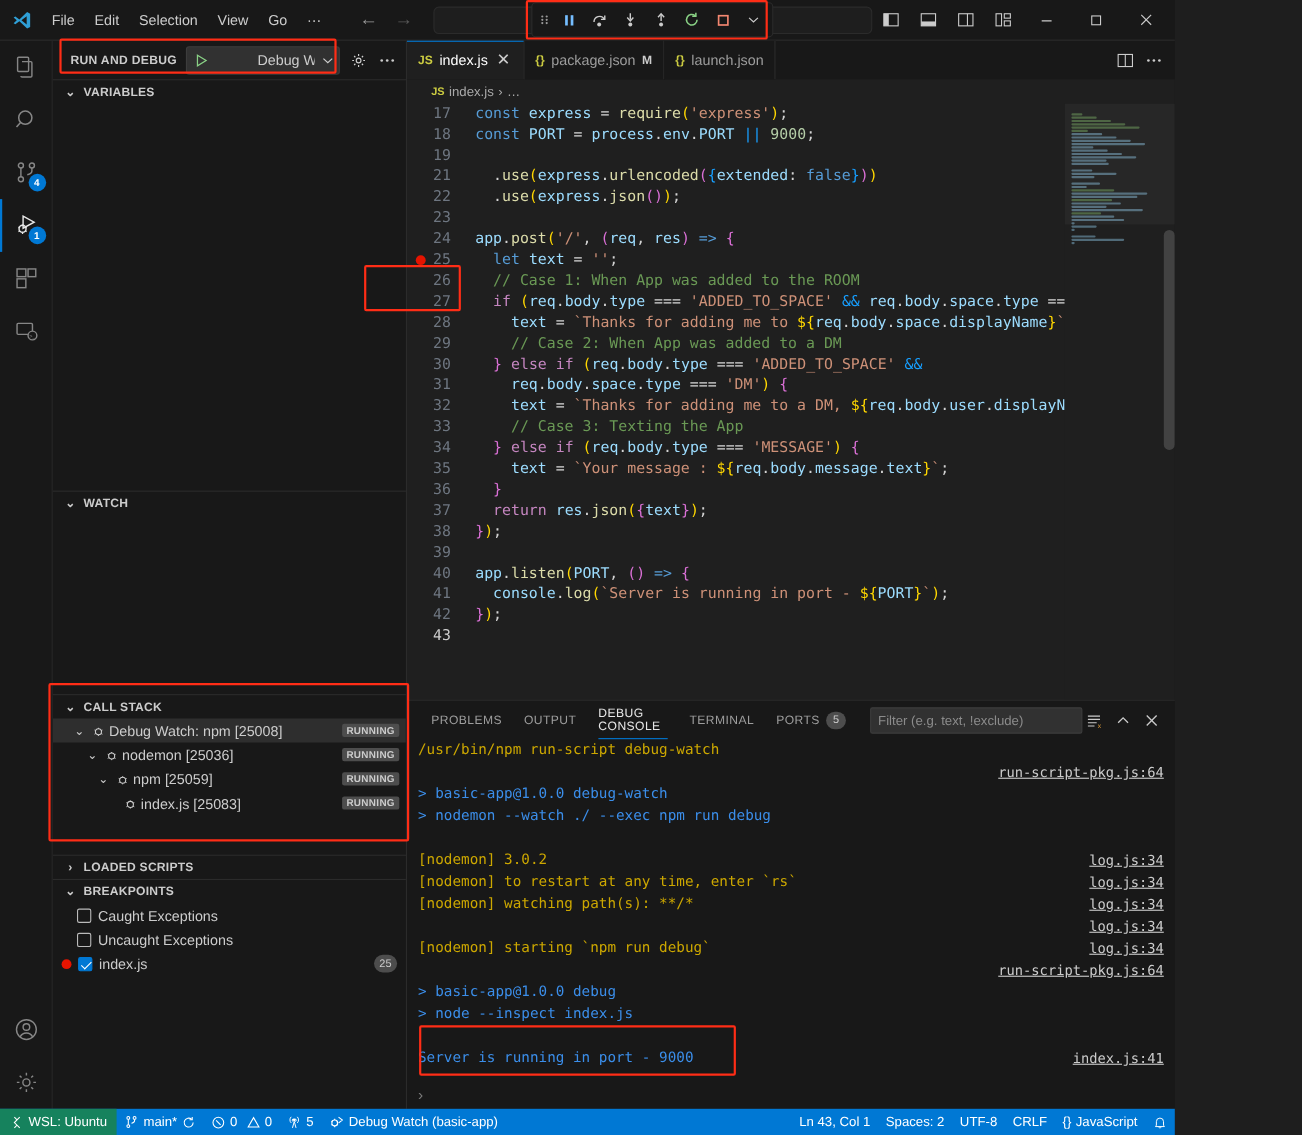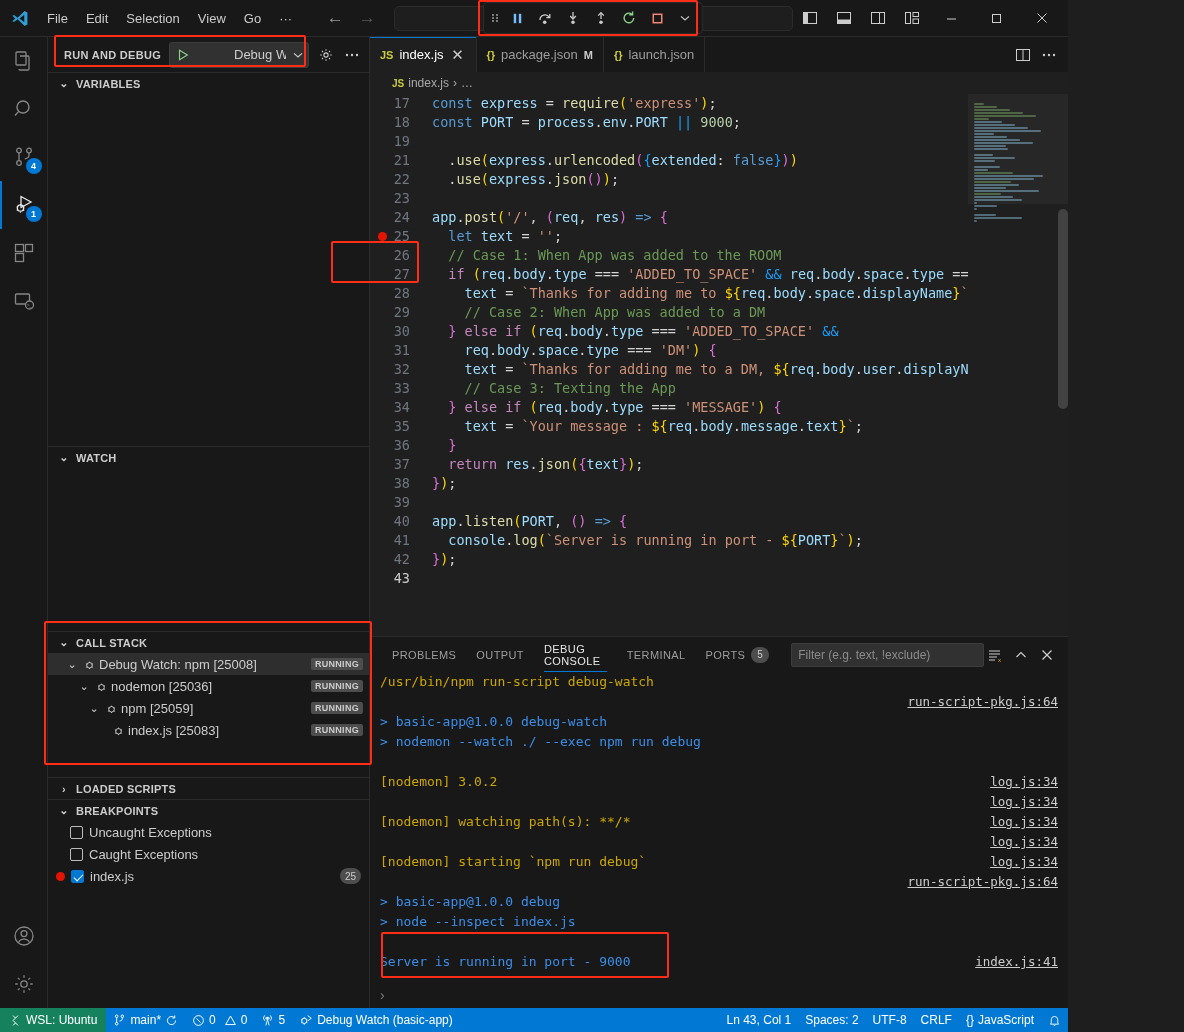--- a/index.html
+++ b/index.html
@@ -513,25 +513,25 @@
         <span>LOADED SCRIPTS</span>
       </div>
 
       <div class="pane-header">
         <span class="twisty">⌄</span>
         <span>BREAKPOINTS</span>
       </div>
       <div class="pane-body">
         <div class="bp-row">
           <span class="bp-check"></span>
-          <span>Uncaught Exceptions</span>
+          <span>Caught Exceptions</span>
         </div>
         <div class="bp-row">
           <span class="bp-check"></span>
-          <span>Caught Exceptions</span>
+          <span>Uncaught Exceptions</span>
         </div>
         <div class="bp-row" style="padding-left:8px">
           <span class="bp-dot"></span>
           <span class="bp-check checked"></span>
           <span>index.js</span>
           <span class="bp-line-badge">25</span>
         </div>
       </div>
     </div>
 
@@ -791,20 +791,21 @@
               <span class="cmsg c-blue">&gt; nodemon --watch ./ --exec npm run debug</span>
             </div>
             <div class="cline">
               <span class="cmsg c-white"></span>
             </div>
             <div class="cline">
               <span class="cmsg c-yellow">[nodemon] 3.0.2</span>
               <span class="csrc">log.js:34</span>
             </div>
             <div class="cline">
+              <span class="cmsg c-yellow">[nodemon] to restart at any time, enter `rs`</span>
               <span class="csrc">log.js:34</span>
             </div>
             <div class="cline">
               <span class="cmsg c-yellow">[nodemon] watching path(s): **/*</span>
               <span class="csrc">log.js:34</span>
             </div>
             <div class="cline">
               <span class="csrc">log.js:34</span>
             </div>
             <div class="cline">

